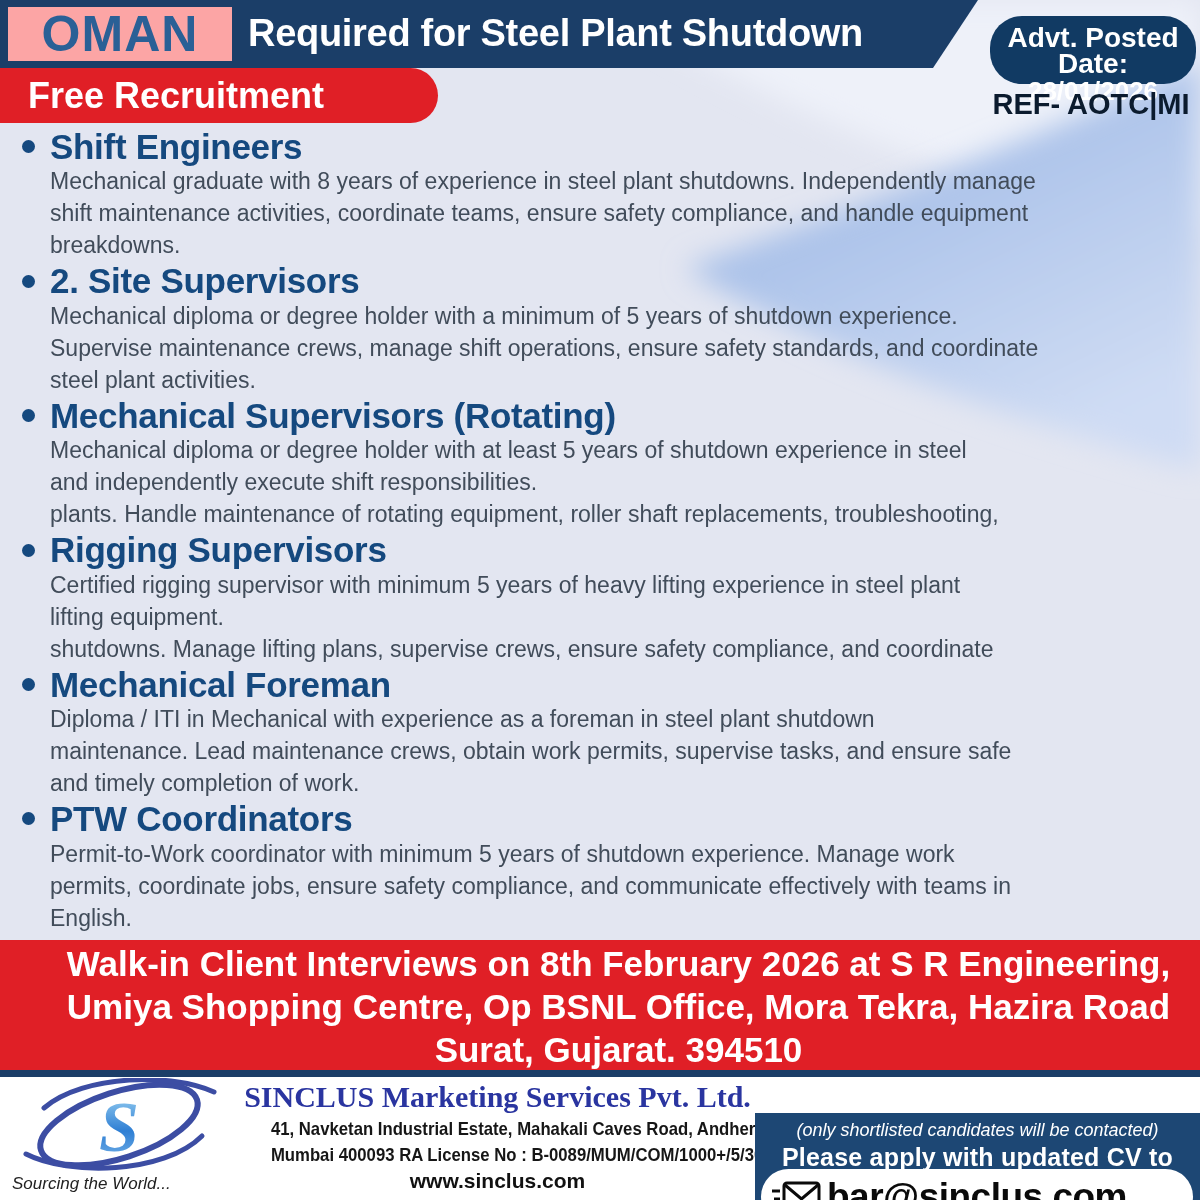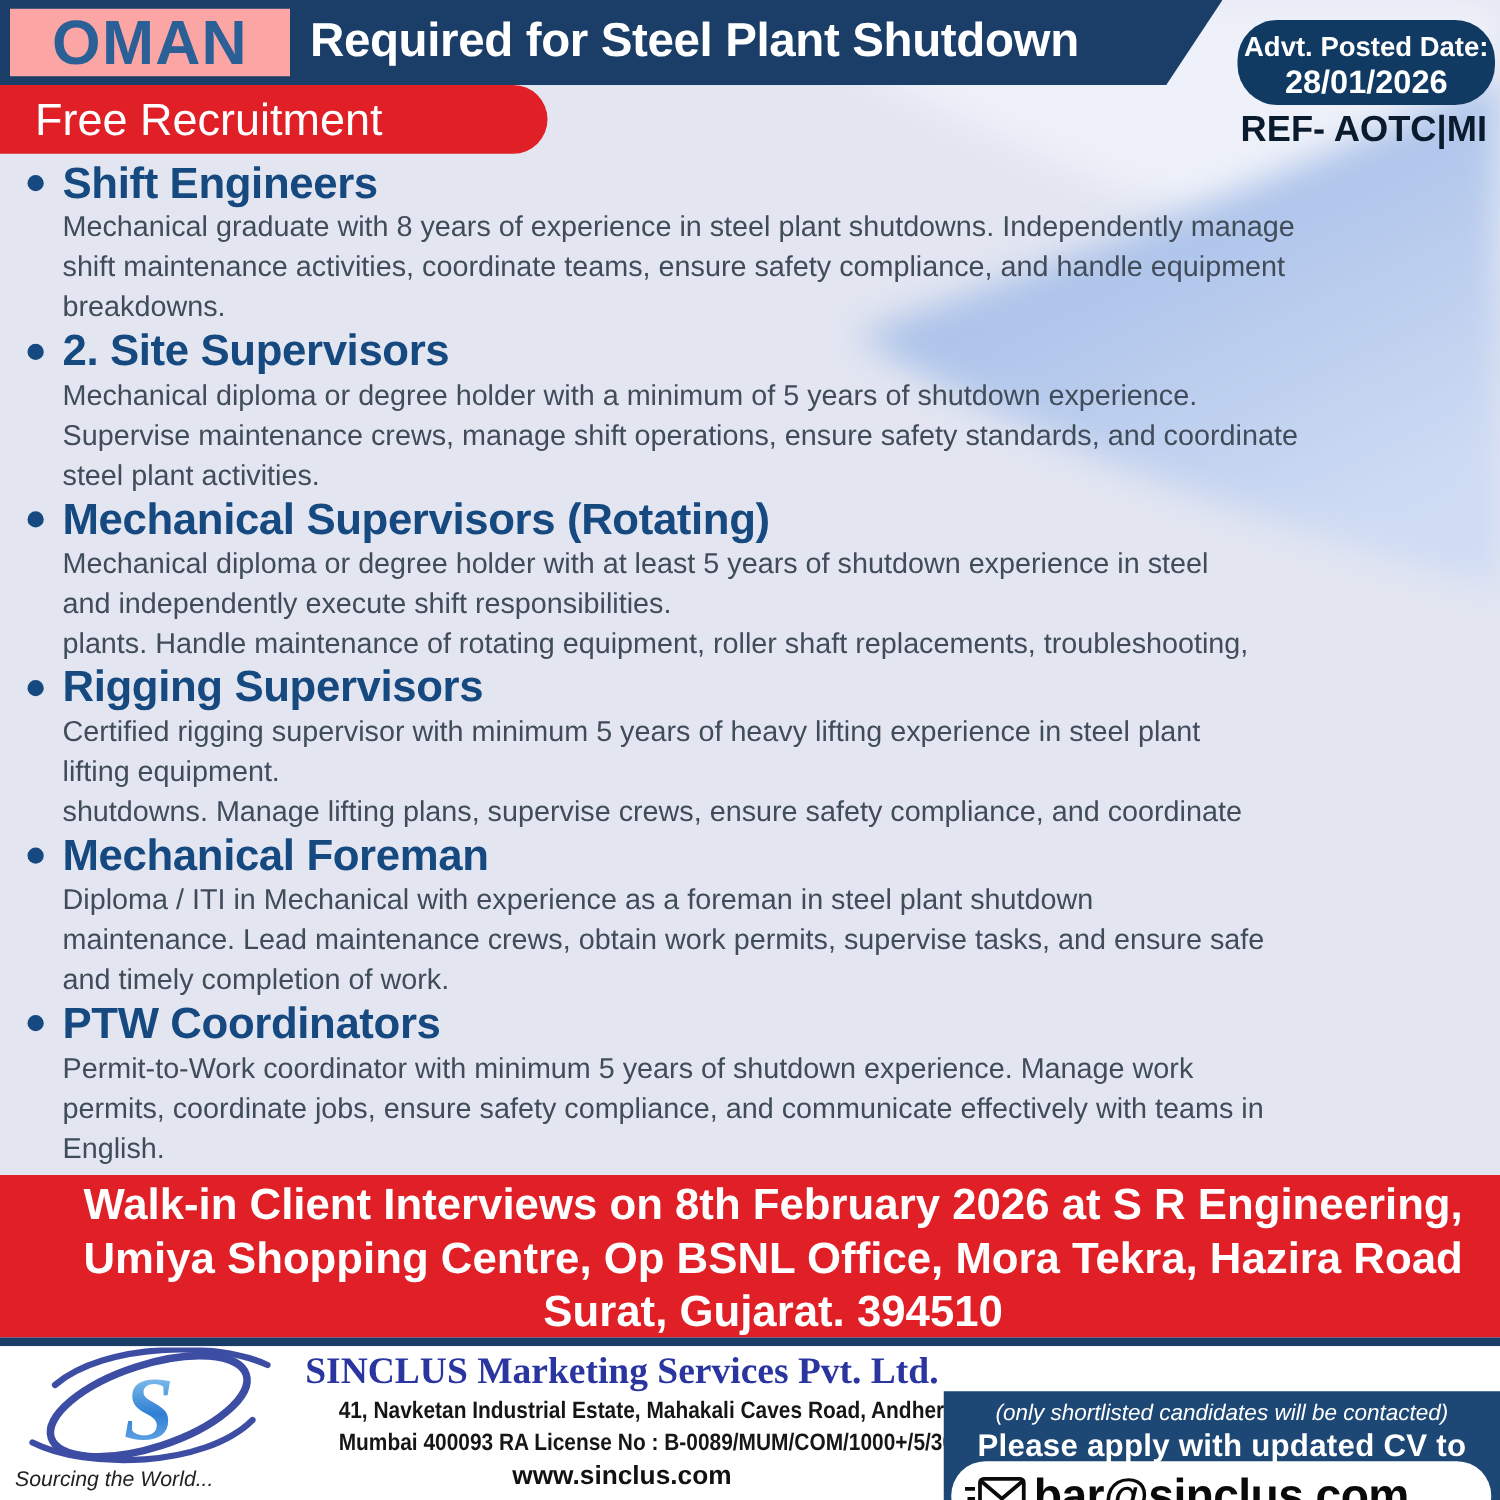--- a/index.html
+++ b/index.html
@@ -20,30 +20,30 @@
   }
   .oman-text{font-size:50px;font-weight:bold;color:#2a6096;letter-spacing:1px;line-height:1;}
   .header-title{
     position:absolute;left:248px;top:0;height:66px;display:flex;align-items:center;
     color:#fff;font-size:38px;font-weight:bold;white-space:nowrap;letter-spacing:-0.3px;
   }
   .advt-pill{
     position:absolute;left:990px;top:16px;width:206px;height:68px;background:#113a63;
     border-radius:32px;color:#fff;text-align:center;font-weight:bold;box-sizing:border-box;padding-top:9px;
   }
-  .advt-label{font-size:22px;line-height:26px;}
+  .advt-label{font-size:28px;line-height:26px;}
   .advt-date{font-size:26px;line-height:28px;}
   .ref-line{
     position:absolute;left:986px;top:88px;width:210px;text-align:center;
     font-size:29px;font-weight:bold;color:#0b1b2e;white-space:nowrap;
   }
   .free-banner{
     position:absolute;top:68px;left:0;width:438px;height:55px;background:#e01f26;
     border-radius:0 30px 30px 0;display:flex;align-items:center;padding-left:28px;
-    box-sizing:border-box;color:#fff;font-size:36px;font-weight:normal;white-space:nowrap;
+    box-sizing:border-box;color:#fff;font-size:36px;font-weight:bold;white-space:nowrap;
   }
 
   
   .jobs{position:absolute;top:128px;left:0;width:1044px;}
   .job{margin-bottom:1px;}
   .job-head{display:flex;align-items:center;margin-left:22px;}
   .bullet{width:13px;height:13px;border-radius:50%;background:#15497f;margin-right:15px;flex:0 0 auto;}
   .job-title{font-size:35px;font-weight:bold;color:#15497f;line-height:1.07;margin:0;letter-spacing:-0.3px;white-space:nowrap;}
   .job-desc{margin-left:50px;font-size:23px;color:#414c5a;line-height:32px;}
   .job-desc div{white-space:nowrap;}

